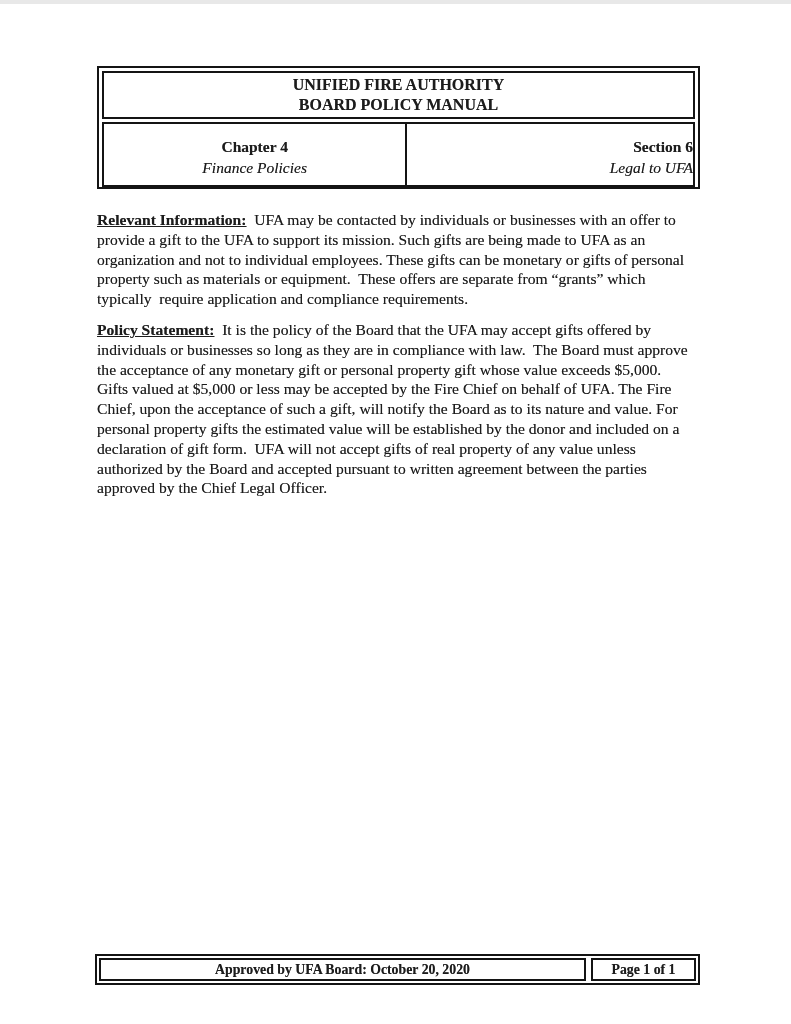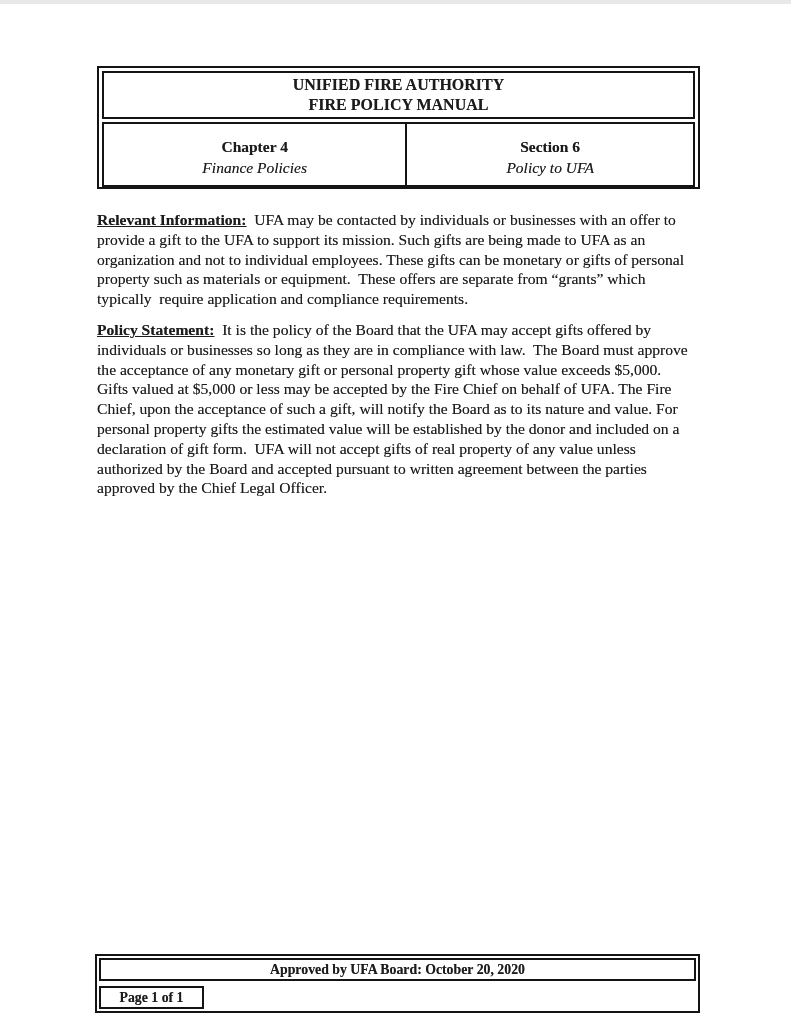--- a/index.html
+++ b/index.html
@@ -38,21 +38,21 @@
     display: flex;
   }
   .header-cell {
     text-align: center;
     font-size: 15.5px;
     line-height: 21px;
     padding: 12px 0 7px 0;
     box-sizing: border-box;
   }
   .chapter-cell { width: 51.5%; border-right: 2px solid #141414; }
-  .section-cell { width: 48.5%; }
+  .section-cell { width: 48.5%; text-align: right; }
   .cell-label { font-weight: bold; }
   .cell-name  { font-weight: normal; font-style: italic; }
 
   
   .doc-body {
     position: absolute;
     left: 97px; top: 206px;
     width: 598px;
     font-size: 15.6px;
     line-height: 19.8px;
@@ -68,21 +68,20 @@
   
   .footer-table {
     position: absolute;
     left: 95px; top: 950px;
     width: 605px;
     border: 2px solid #141414;
     padding: 2px;
     box-sizing: border-box;
     display: flex;
     gap: 5px;
-    flex-direction: column;
   }
   .footer-cell {
     border: 2px solid #141414;
     text-align: center;
     font-size: 13.8px;
     font-weight: bold;
     line-height: 19px;
     padding: 0 2px;
     box-sizing: border-box;
   }
@@ -90,31 +89,31 @@
   .page-number-cell { width: 105px; flex: 0 0 auto; }
 </style>
 </head>
 <body>
 
 <div class="page">
 
   <div class="header-table">
     <div class="title-cell">
       <div>UNIFIED FIRE AUTHORITY</div>
-      <div>FIRE POLICY MANUAL</div>
+      <div>BOARD POLICY MANUAL</div>
     </div>
     <div class="header-spacer"></div>
     <div class="header-row">
       <div class="header-cell chapter-cell">
         <div class="cell-label">Chapter 4</div>
         <div class="cell-name">Finance Policies</div>
       </div>
       <div class="header-cell section-cell">
         <div class="cell-label">Section 6</div>
-        <div class="cell-name">Policy to UFA</div>
+        <div class="cell-name">Legal to UFA</div>
       </div>
     </div>
   </div>
 
   <div class="doc-body">
     <p class="para">
       <span class="para-heading">Relevant Information:</span><span class="para-text">  UFA may be contacted by individuals or businesses with an offer to provide a gift to the UFA to support its mission. Such gifts are being made to UFA as an organization and not to individual employees. These gifts can be monetary or gifts of personal property such as materials or equipment.  These offers are separate from “grants” which typically  require application and compliance requirements.</span>
     </p>
     <p class="para">
       <span class="para-heading">Policy Statement:</span><span class="para-text">  It is the policy of the Board that the UFA may accept gifts offered by individuals or businesses so long as they are in compliance with law.  The Board must approve  the acceptance of any monetary gift or personal property gift whose value exceeds $5,000.  Gifts valued at $5,000 or less may be accepted by the Fire Chief on behalf of UFA. The Fire Chief, upon the acceptance of such a gift, will notify the Board as to its nature and value. For  personal property gifts the estimated value will be established by the donor and included on a  declaration of gift form.  UFA will not accept gifts of real property of any value unless  authorized by the Board and accepted pursuant to written agreement between the parties  approved by the Chief Legal Officer.</span>

